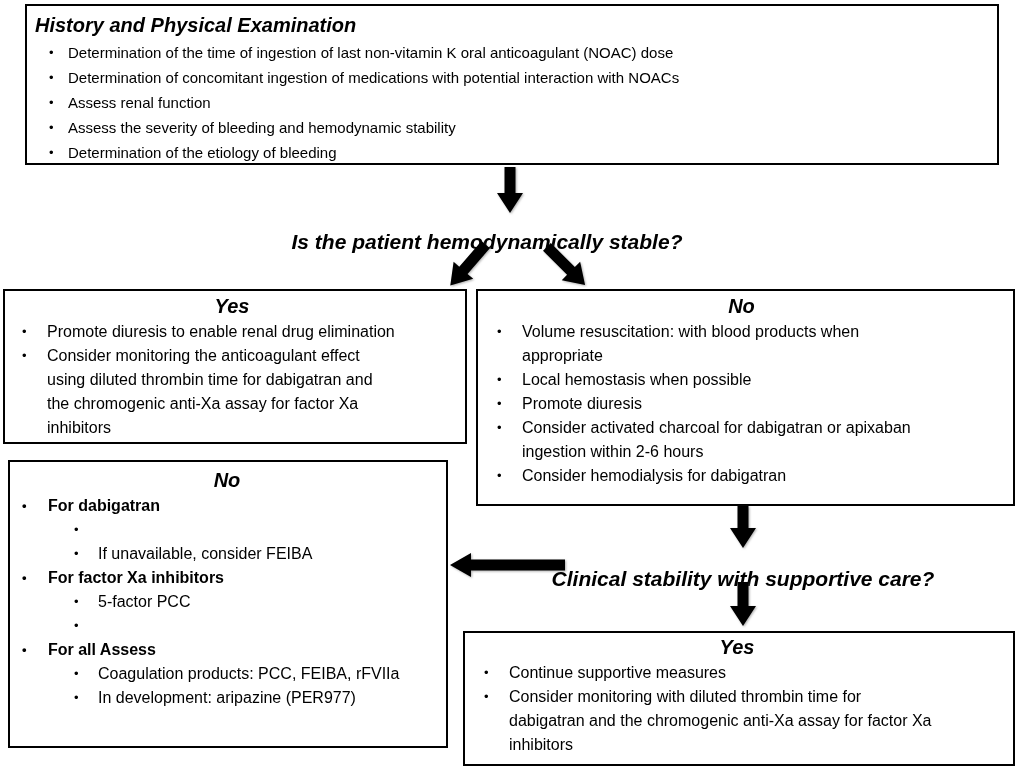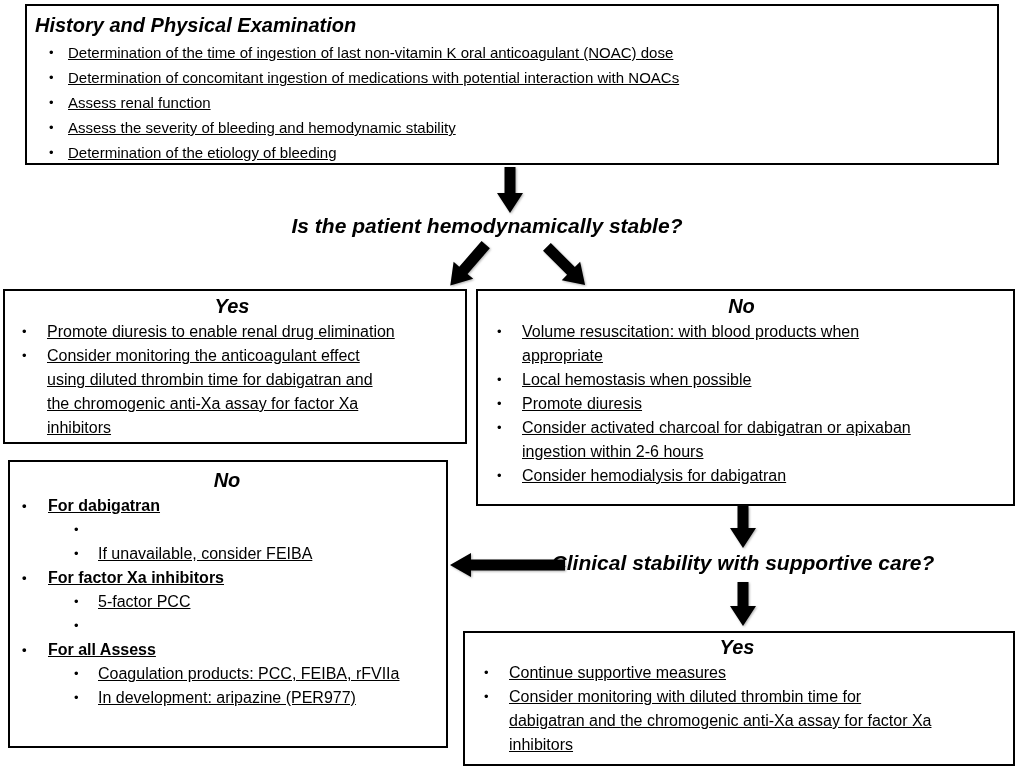--- a/index.html
+++ b/index.html
@@ -11,21 +11,21 @@
     position:absolute; border:2px solid #000; background:#ffffff;
     box-sizing:border-box;
   }
   .box-title {
     font-weight:bold; font-style:italic; font-size:20px; line-height:24px;
   }
   .center { text-align:center;font-style:italic; }
   ul.blist { list-style:none; margin:2px 0 0 0; padding:0; }
   li.bitem { display:flex; align-items:flex-start; }
   .bul { flex:none; font-size:13px; }
-  .btxt { flex:1; min-width:0; white-space:pre-line;text-decoration:underline; }
+  .btxt { flex:1; min-width:0; white-space:pre-line; }
 
   
   #history-box { left:25px; top:4px; width:974px; height:161px; padding:6px 22px 0 8px; }
   #history-box .box-title { line-height:26px; }
   #history-box li.bitem { padding-left:14px; font-size:15px; line-height:25px; }
   #history-box .bul { width:19px; line-height:25px; }
 
   
   #stable-yes-box { left:3px; top:289px; width:464px; height:155px; padding:3px 6px 0 0; }
   #stable-yes-box li.bitem { padding-left:17px; font-size:16px; line-height:24px; }
@@ -43,21 +43,21 @@
   #supportive-no-box li.lvl2 { padding-left:64px; font-size:16px; line-height:24px; font-weight:normal; }
   #supportive-no-box li.lvl2 .bul { width:24px; line-height:24px; }
 
   
   #supportive-yes-box { left:463px; top:631px; width:552px; height:135px; padding:2px 4px 0 0; }
   #supportive-yes-box li.bitem { padding-left:19px; font-size:16px; line-height:24px; }
   #supportive-yes-box .bul { width:25px; line-height:24px; }
 
   .question {
     position:absolute; font-weight:bold; font-style:italic; font-size:21px;
-    line-height:28px; text-align:center; white-space:nowrap;
+    line-height:28px; text-align:center; white-space:nowrap;margin-top:16px;
   }
   #question1 { left:187px; top:212px; width:600px; }
   #question2 { left:443px; top:549px; width:600px; }
 
   .arrow { position:absolute; }
   .arrow svg { display:block; filter:drop-shadow(1.5px 1.5px 1px rgba(110,110,110,0.55)); }
   .arrow polygon { fill:#000; }
 </style>
 </head>
 <body>

